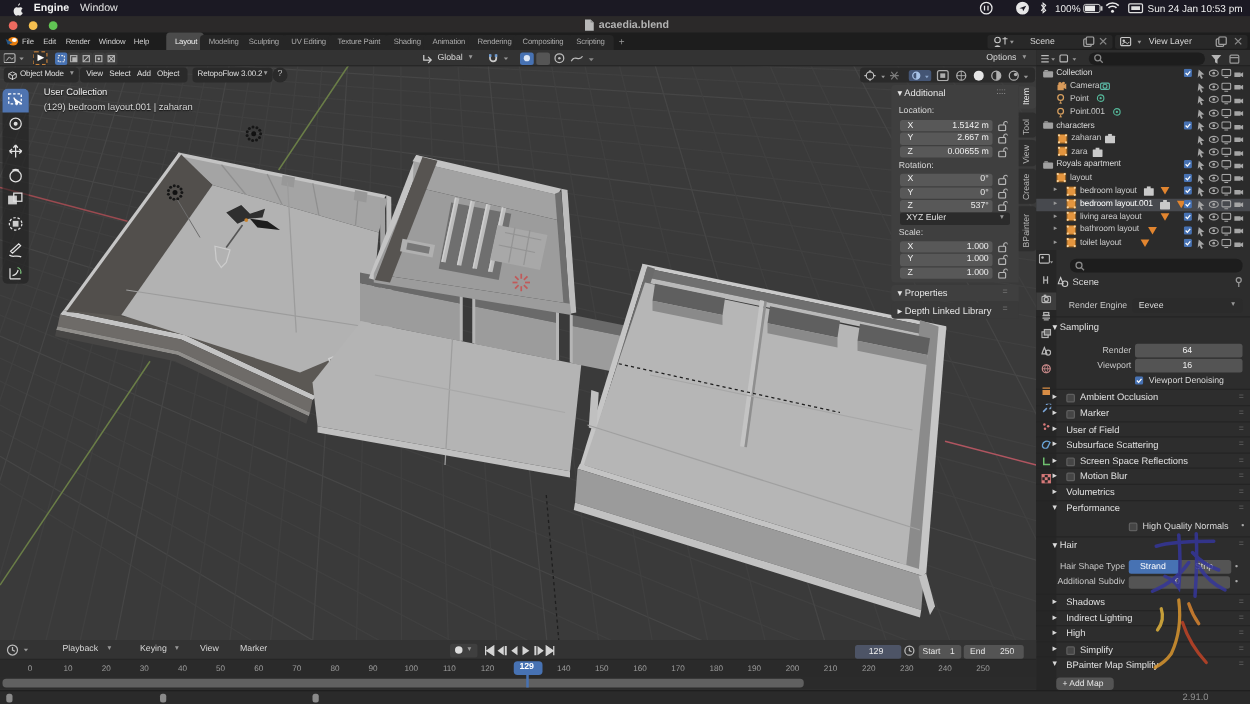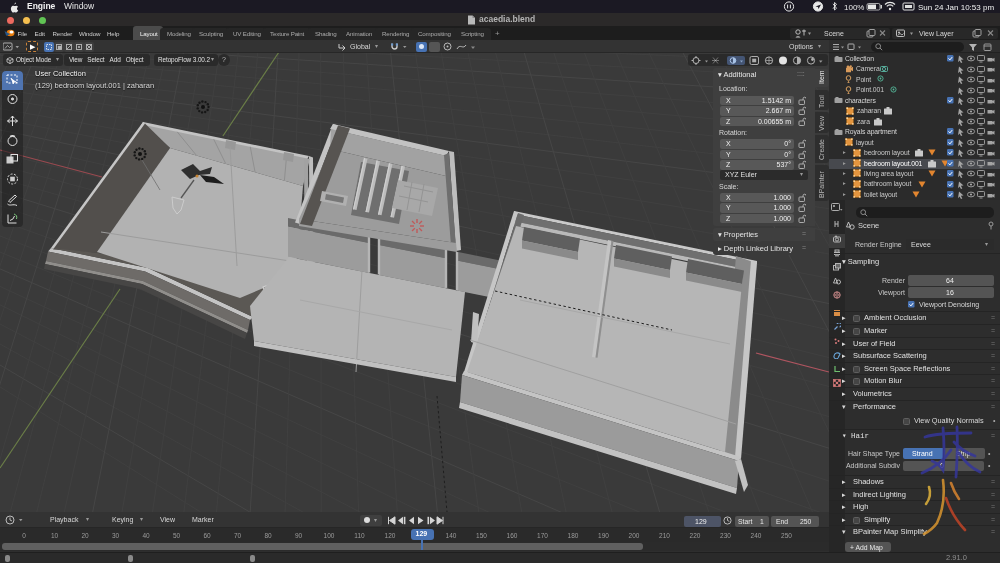--- a/index.html
+++ b/index.html
@@ -979,24 +979,24 @@
 <div class="tx" style="left:991px;top:377px;font-size:7px;color:#777;">=</div>
 <div class="abs" style="left:829px;top:386.7px;width:171px;height:1px;background:#242424;"></div>
 <div class="tx" style="left:842px;top:389.5px;font-size:7px;color:#d8d8d8;">▸</div>
 <div class="tx" style="left:853px;top:389.5px;font-size:7.5px;color:#e0e0e0;">Volumetrics</div>
 <div class="tx" style="left:991px;top:389.5px;font-size:7px;color:#777;">=</div>
 <div class="abs" style="left:829px;top:399.7px;width:171px;height:1px;background:#242424;"></div>
 <div class="tx" style="left:842px;top:402.5px;font-size:7px;color:#d8d8d8;">▾</div>
 <div class="tx" style="left:853px;top:402.5px;font-size:7.5px;color:#e0e0e0;">Performance</div>
 <div class="tx" style="left:991px;top:402.5px;font-size:7px;color:#777;">=</div>
 <div class="abs" style="left:903px;top:417.5px;width:7px;height:7px;background:#454545;border-radius:1.5px;border:1px solid #5f5f5f;"></div>
-<div class="tx" style="left:914px;top:417.3px;font-size:7.3px;color:#d8d8d8;">View Quality Normals</div>
+<div class="tx" style="left:914px;top:417.3px;font-size:7.3px;color:#d8d8d8;">High Quality Normals</div>
 <div class="tx" style="left:993px;top:417px;font-size:7px;color:#aaa;">•</div>
 <div class="abs" style="left:829px;top:429px;width:171px;height:1px;background:#242424;"></div>
-<div class="tx" style="left:842px;top:432px;font-size:7.5px;color:#e0e0e0;font-family:Liberation Mono, monospace;">▾ Hair</div>
+<div class="tx" style="left:842px;top:432px;font-size:7.5px;color:#e0e0e0;">▾ Hair</div>
 <div class="tx" style="left:991px;top:432px;font-size:7px;color:#777;">=</div>
 <div class="tx" style="left:836px;top:450px;width:64px;text-align:right;font-size:7px;color:#c8c8c8;">Hair Shape Type</div>
 <div class="abs" style="left:903px;top:448px;width:40px;height:10.5px;background:#4772b3;border-radius:2px 0 0 2px;"></div>
 <div class="tx" style="left:912px;top:449.8px;font-size:7px;color:#fff;">Strand</div>
 <div class="abs" style="left:943.5px;top:448px;width:41px;height:10.5px;background:#545454;border-radius:0 2px 2px 0;"></div>
 <div class="tx" style="left:956px;top:449.8px;font-size:7px;color:#ddd;">Strip</div>
 <div class="tx" style="left:988px;top:449.5px;font-size:7px;color:#aaa;">•</div>
 <div class="tx" style="left:836px;top:462.4px;width:64px;text-align:right;font-size:7px;color:#c8c8c8;">Additional Subdiv</div>
 <div class="abs" style="left:903px;top:460.5px;width:81px;height:10.5px;background:#545454;border-radius:2px;"></div>
 <div class="tx" style="left:940px;top:462.2px;font-size:7px;color:#f0f0f0;">0</div>

